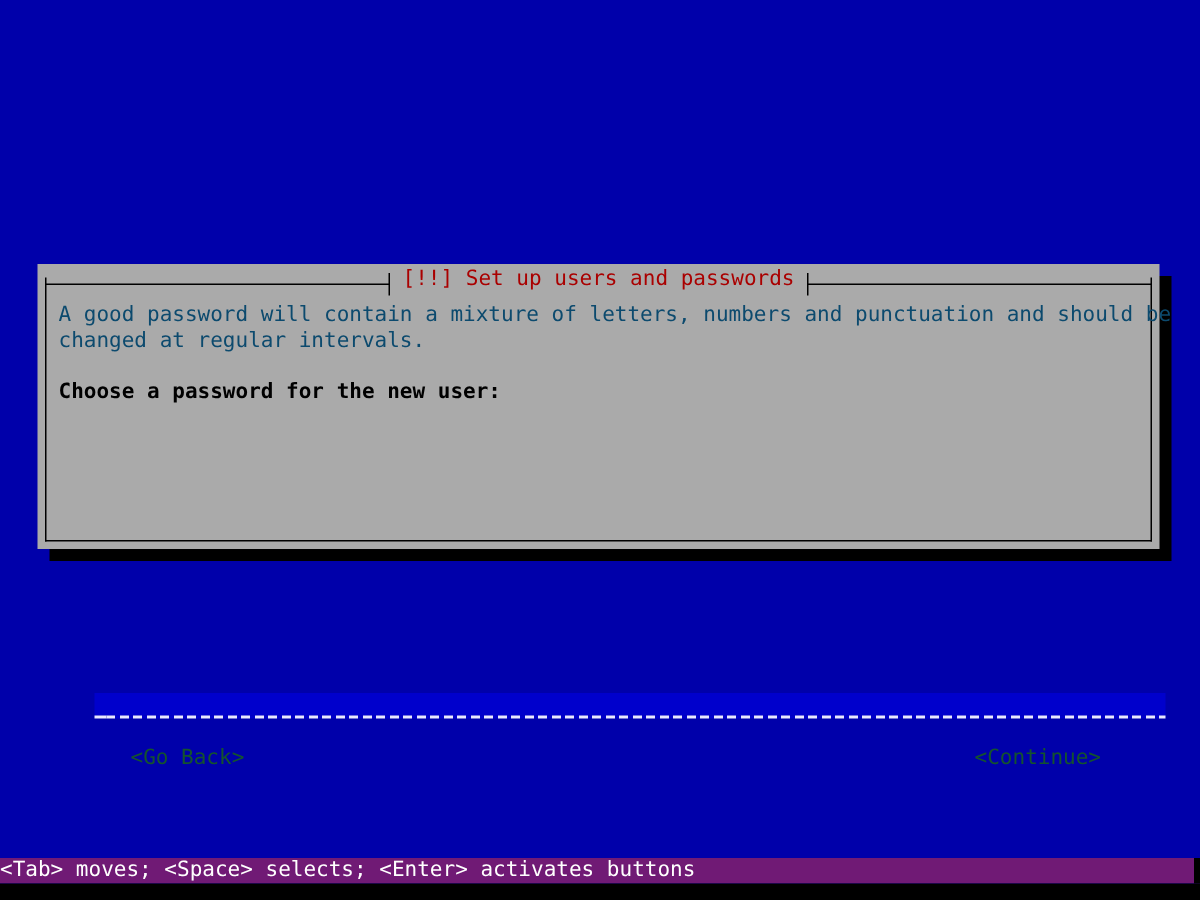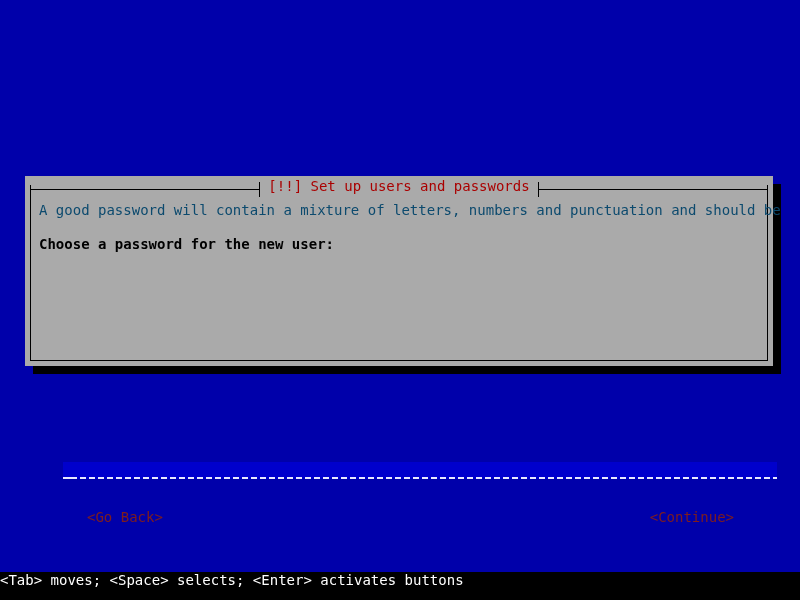--- a/index.html
+++ b/index.html
@@ -176,42 +176,42 @@
   
   .buttons {
     position: absolute;
     left: 14px;
     top: 320px;
     width: 722px;
     height: 18px;
   }
   .btn {
     position: absolute;
-    top: 12px;
-    color: #7f1d1d;
+    top: 0;
+    color: #14532d;
     background: transparent;
     border: none;
     font-family: inherit;
     font-size: 14px;
     line-height: 18px;
     padding: 0;
     white-space: pre;
     cursor: pointer;
   }
   .btn-back  { left: 48px; }
   .btn-cont  { right: 27px; }
 
   
   .status-bar {
     position: absolute;
     left: 0;
     top: 572px;
     width: 800px;
     height: 17px;
-    background: #000000;
+    background: #701a75;
     color: #ffffff;
     font-size: 14px;
     line-height: 17px;
     white-space: pre;
   }
   .status-strip {
     position: absolute;
     left: 0;
     top: 589px;
     width: 800px;
@@ -240,20 +240,21 @@
     <div class="title-row">
       <div class="title-rule left"></div>
       <div class="title-text">[!!] Set up users and passwords</div>
       <div class="title-rule right"></div>
     </div>
 
     <div class="dialog-frame"></div>
 
     <div class="dialog-body">
       <div class="body-line">A good password will contain a mixture of letters, numbers and punctuation and should be</div>
+      <div class="body-line">changed at regular intervals.</div>
       <div class="prompt-line">Choose a password for the new user:</div>
     </div>
 
     <div class="input-wrap">
       <div class="input-field">
         
       </div>
       <div class="input-underline-cap"></div>
       <div class="input-underline"></div>
     </div>

